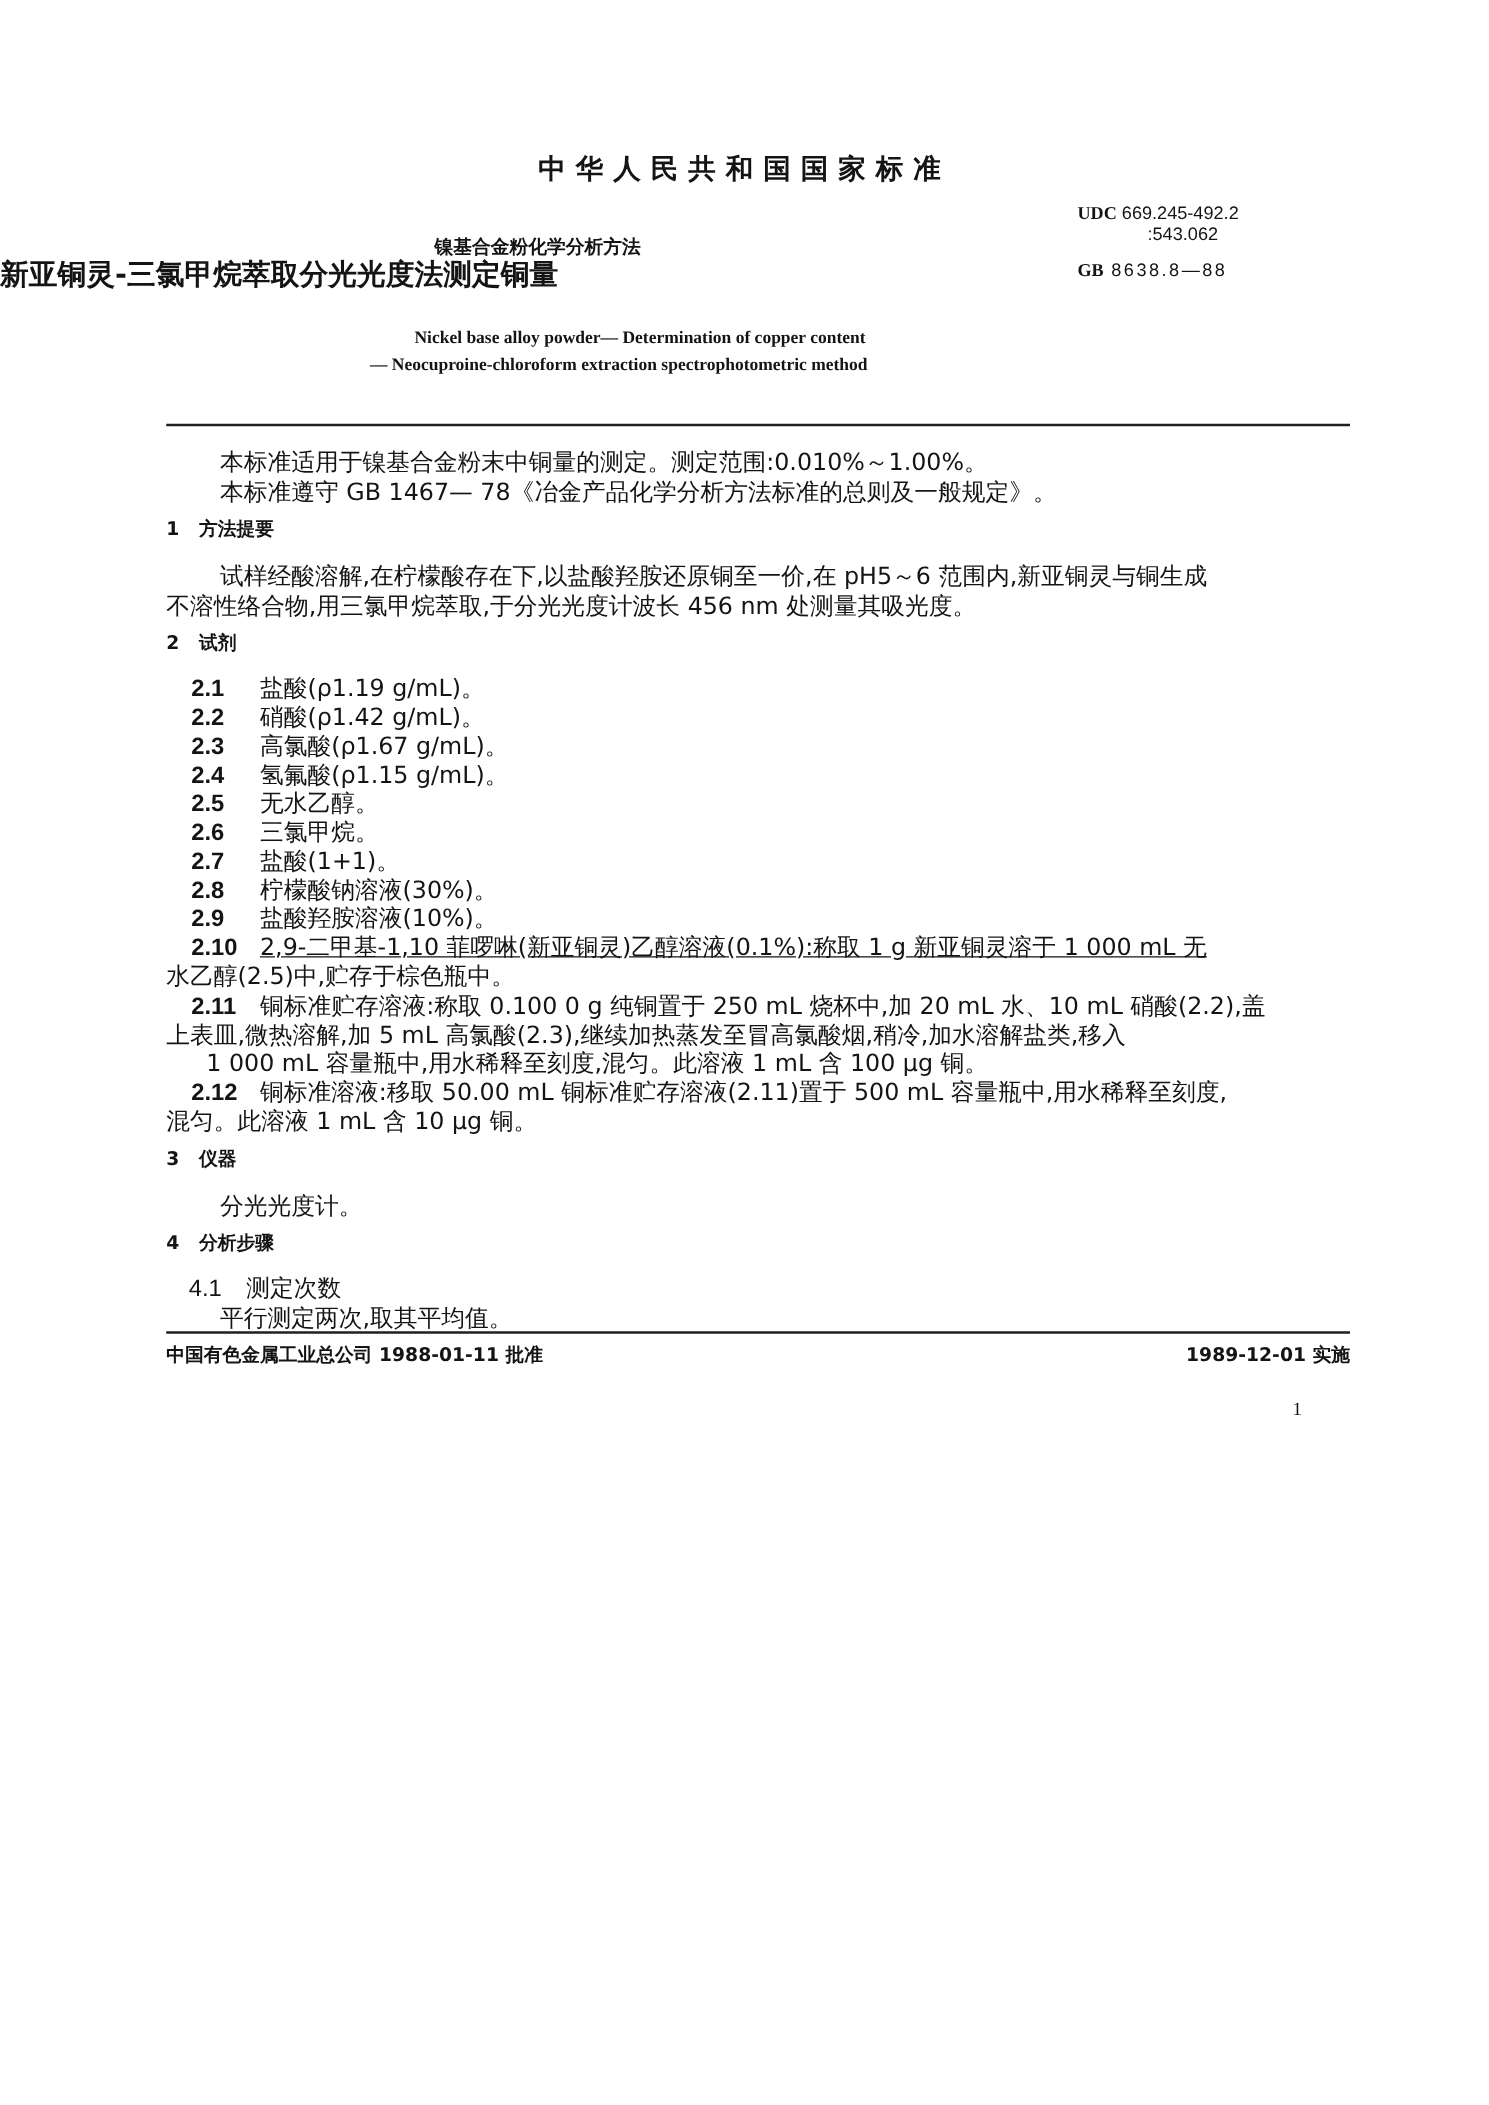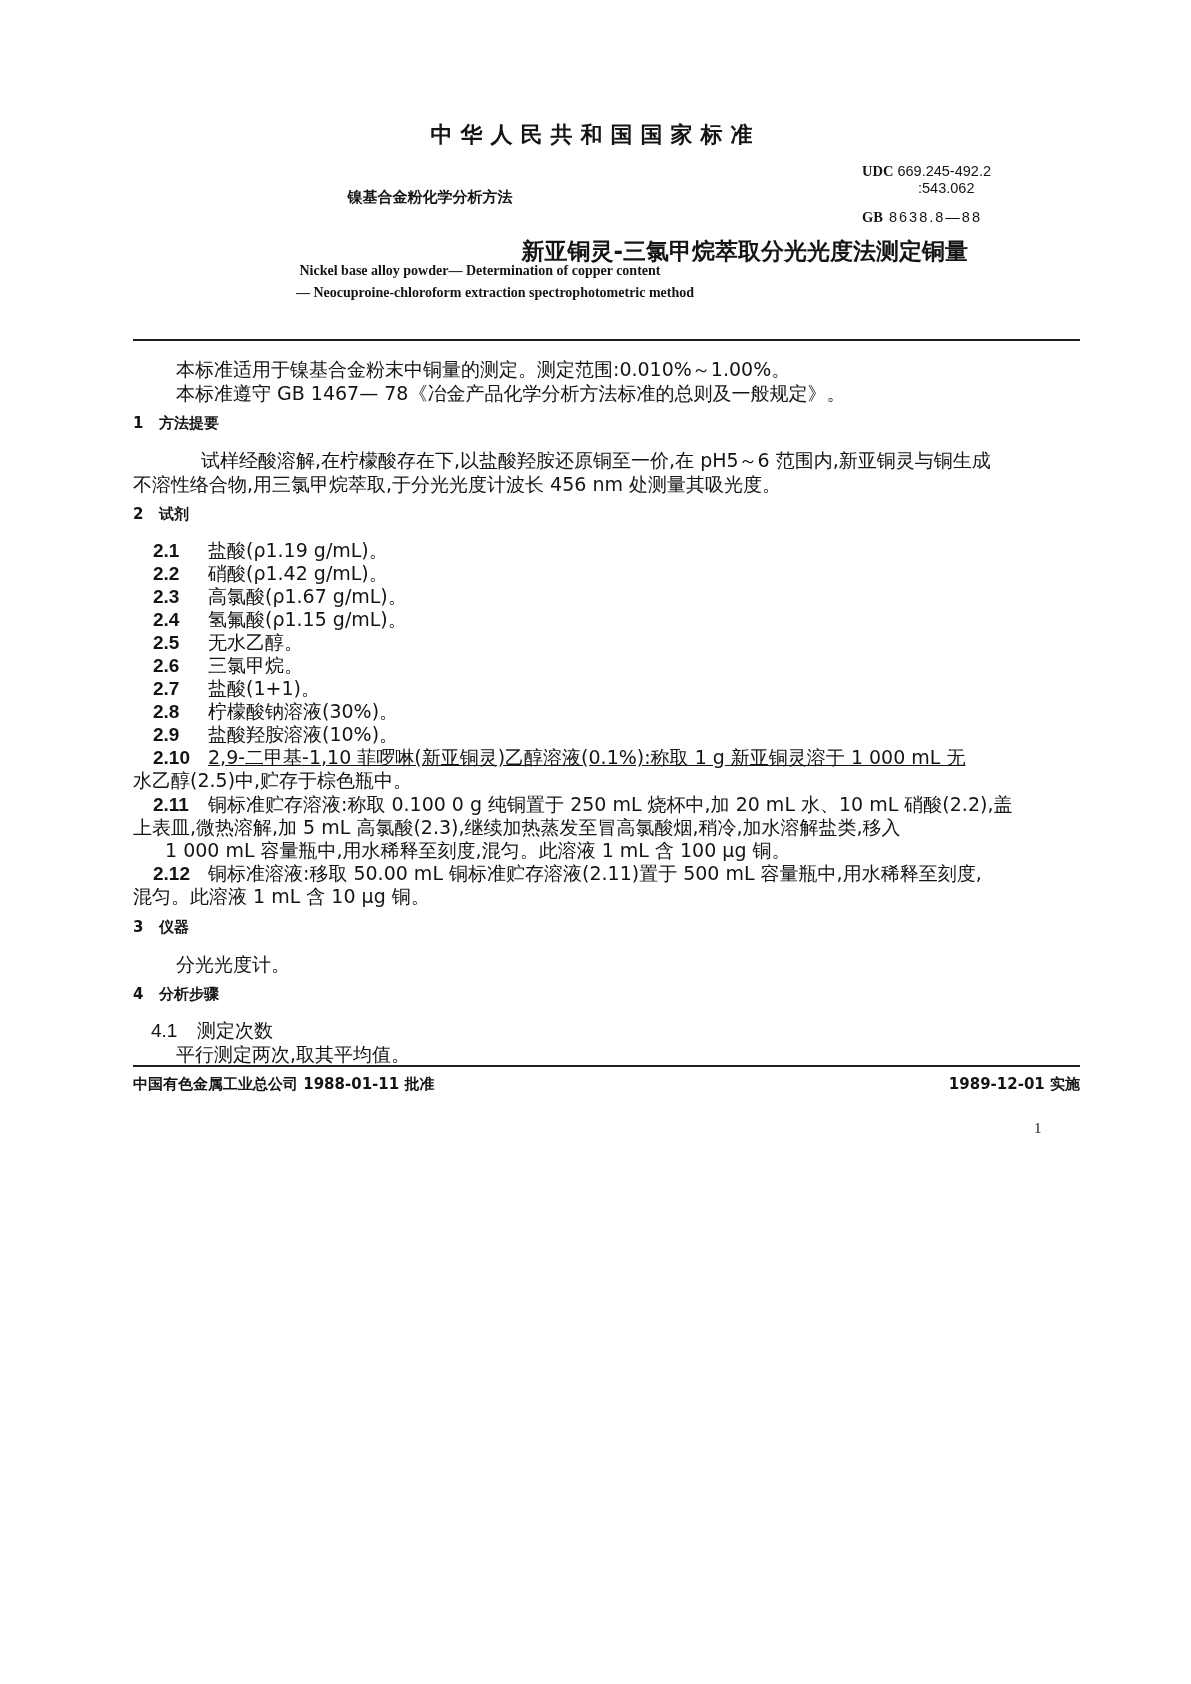--- a/index.html
+++ b/index.html
@@ -6,22 +6,22 @@
   body { width:1191px; height:1684px; position:relative; overflow:hidden;
          font-family:"DejaVu Serif", "Liberation Serif", serif; color:#141414; }
   .abs { position:absolute; white-space:nowrap; }
   .national { left:0; width:1191px; top:120px; text-align:center; font-family:"DejaVu Sans","Liberation Sans",sans-serif; font-weight:bold; font-size:22px; letter-spacing:8px; }
   .udc { left:862px; top:163px; font-family:"Liberation Sans","DejaVu Sans",sans-serif; font-size:14.5px; line-height:17px; }
   .udc .lbl { font-weight:bold; font-family:"Liberation Serif",serif;margin-top:12px; }
   .udc2 { left:918px; top:180px; font-family:"Liberation Sans",sans-serif; font-size:14.5px; }
   .gb { left:862px; top:209px; font-size:14.5px; font-family:"Liberation Sans",sans-serif; letter-spacing:2px; }
   .gb .lbl { font-weight:bold; font-family:"Liberation Serif",serif; letter-spacing:0; }
   .title1 { left:0; width:860px; top:188px; text-align:center; font-family:"DejaVu Sans",sans-serif; font-weight:bold; font-size:15px; }
-  .title2 { left:0; width:940px; top:236px; text-align:right; font-family:"DejaVu Sans",sans-serif; font-weight:bold; font-size:23px;padding-left:28px; }
-  .en1 { left:0; width:960px; top:263px; text-align:center; font-family:"Liberation Serif",serif; font-weight:bold; font-size:14px; }
+  .title2 { left:0; width:940px; top:204px; text-align:left; font-family:"DejaVu Sans",sans-serif; font-weight:bold; font-size:23px; }
+  .en1 { left:0; width:960px; top:263px; text-align:center; font-family:"Liberation Serif",serif; font-weight:bold; font-size:14px;padding-left:32px; }
   .en2 { left:0; width:990px; top:285px; text-align:center; font-family:"Liberation Serif",serif; font-weight:bold; font-size:14px; }
   .rule-top { left:133px; width:947px; top:339px; height:2px; background:#202020; }
   .p { font-size:19px; font-family:"DejaVu Sans","Liberation Sans",sans-serif; }
   .h { font-size:15px; font-weight:bold; font-family:"DejaVu Sans",sans-serif; }
   .num { display:inline-block; font-family:"Liberation Sans",sans-serif; font-weight:bold; }
   .footer { top:1350px; font-size:15px; font-weight:bold; font-family:"DejaVu Sans",sans-serif; }
   .pageno { left:1034px; top:1545px; font-family:"Liberation Serif",serif; font-size:15px; }
 </style>
 </head>
 <body>
@@ -36,21 +36,21 @@
 <div class="abs title2">新亚铜灵-三氯甲烷萃取分光光度法测定铜量</div>
 <div class="abs en1">Nickel base alloy powder— Determination of copper content</div>
 <div class="abs en2">— Neocuproine-chloroform extraction spectrophotometric method</div>
 
 <div class="abs rule-top"></div>
 
 <div class="abs p" style="left:176px; top:357px;">本标准适用于镍基合金粉末中铜量的测定。测定范围:0.010%～1.00%。</div>
 <div class="abs p" style="left:176px; top:381px;">本标准遵守 GB 1467— 78《冶金产品化学分析方法标准的总则及一般规定》。</div>
 
 <div class="abs h" style="left:133px; top:414px;"><span>1</span>&nbsp;&nbsp;&nbsp;<span>方法提要</span></div>
-<div class="abs p" style="left:176px; top:448px;margin-left:25px;">试样经酸溶解,在柠檬酸存在下,以盐酸羟胺还原铜至一价,在 pH5～6 范围内,新亚铜灵与铜生成</div>
+<div class="abs p" style="left:176px; top:448px;">试样经酸溶解,在柠檬酸存在下,以盐酸羟胺还原铜至一价,在 pH5～6 范围内,新亚铜灵与铜生成</div>
 <div class="abs p" style="left:133px; top:472px;">不溶性络合物,用三氯甲烷萃取,于分光光度计波长 456 nm 处测量其吸光度。</div>
 
 <div class="abs h" style="left:133px; top:505px;"><span>2</span>&nbsp;&nbsp;&nbsp;<span>试剂</span></div>
 
 <div class="abs p" style="left:153px; top:538px;"><span class="num" style="width:55px">2.1</span><span>盐酸(ρ1.19 g/mL)。</span></div>
 <div class="abs p" style="left:153px; top:561px;"><span class="num" style="width:55px">2.2</span><span>硝酸(ρ1.42 g/mL)。</span></div>
 <div class="abs p" style="left:153px; top:584px;"><span class="num" style="width:55px">2.3</span><span>高氯酸(ρ1.67 g/mL)。</span></div>
 <div class="abs p" style="left:153px; top:607px;"><span class="num" style="width:55px">2.4</span><span>氢氟酸(ρ1.15 g/mL)。</span></div>
 <div class="abs p" style="left:153px; top:630px;"><span class="num" style="width:55px">2.5</span><span>无水乙醇。</span></div>
 <div class="abs p" style="left:153px; top:653px;"><span class="num" style="width:55px">2.6</span><span>三氯甲烷。</span></div>

